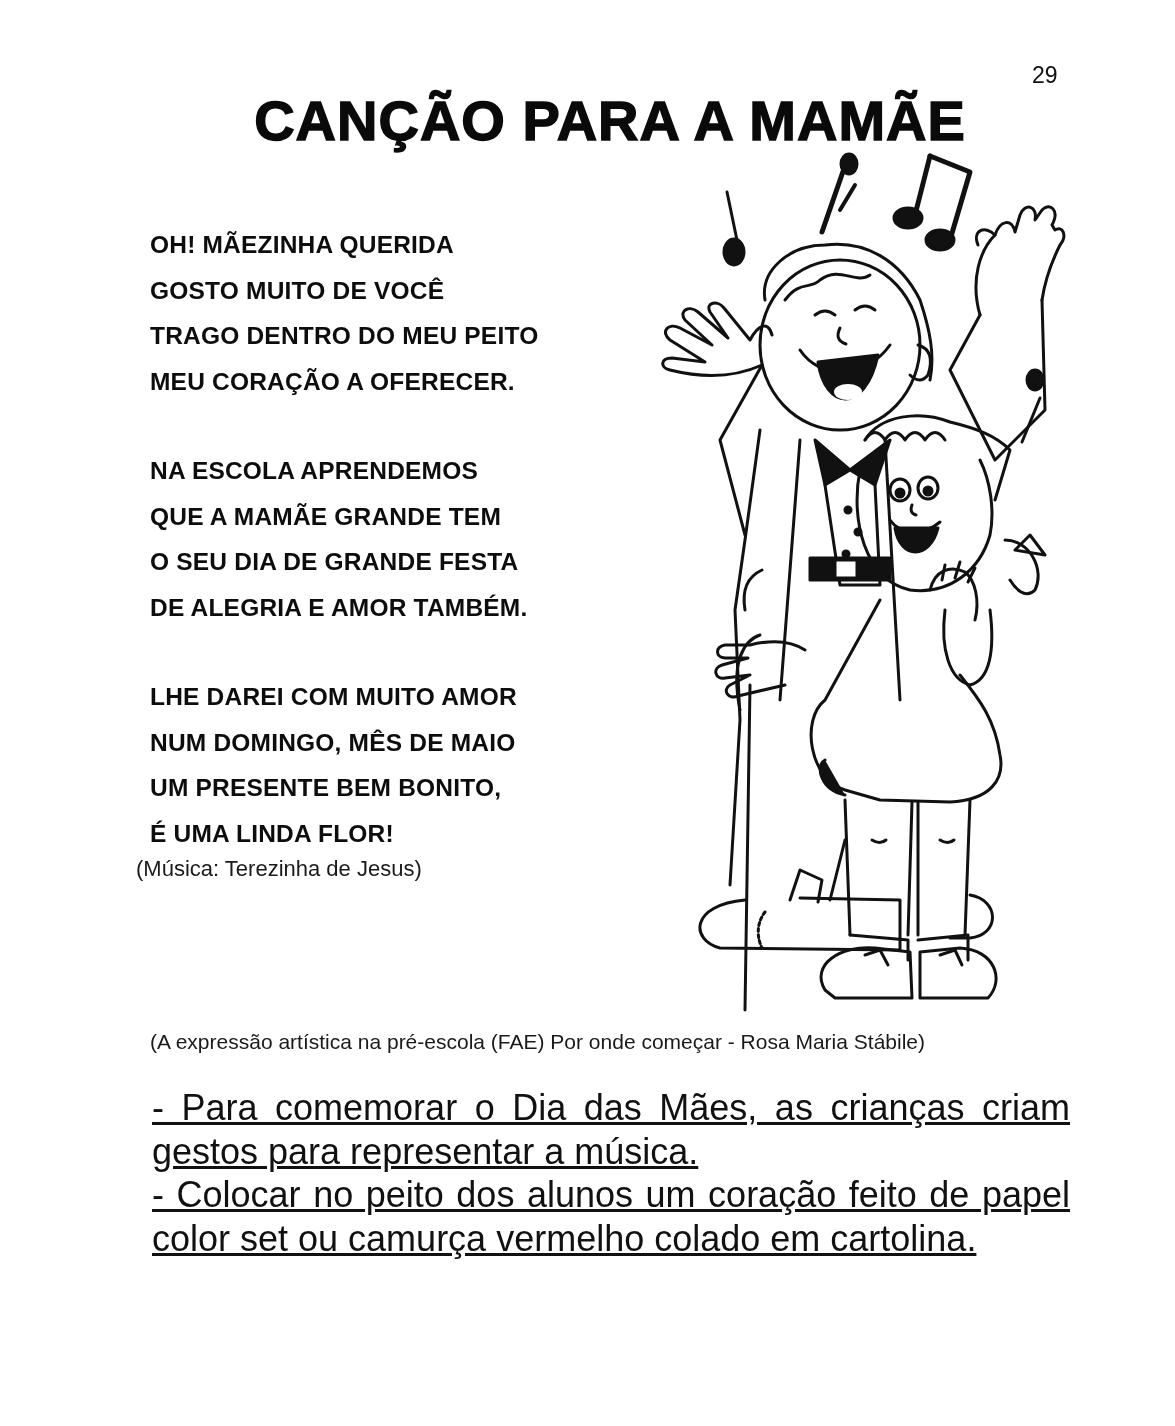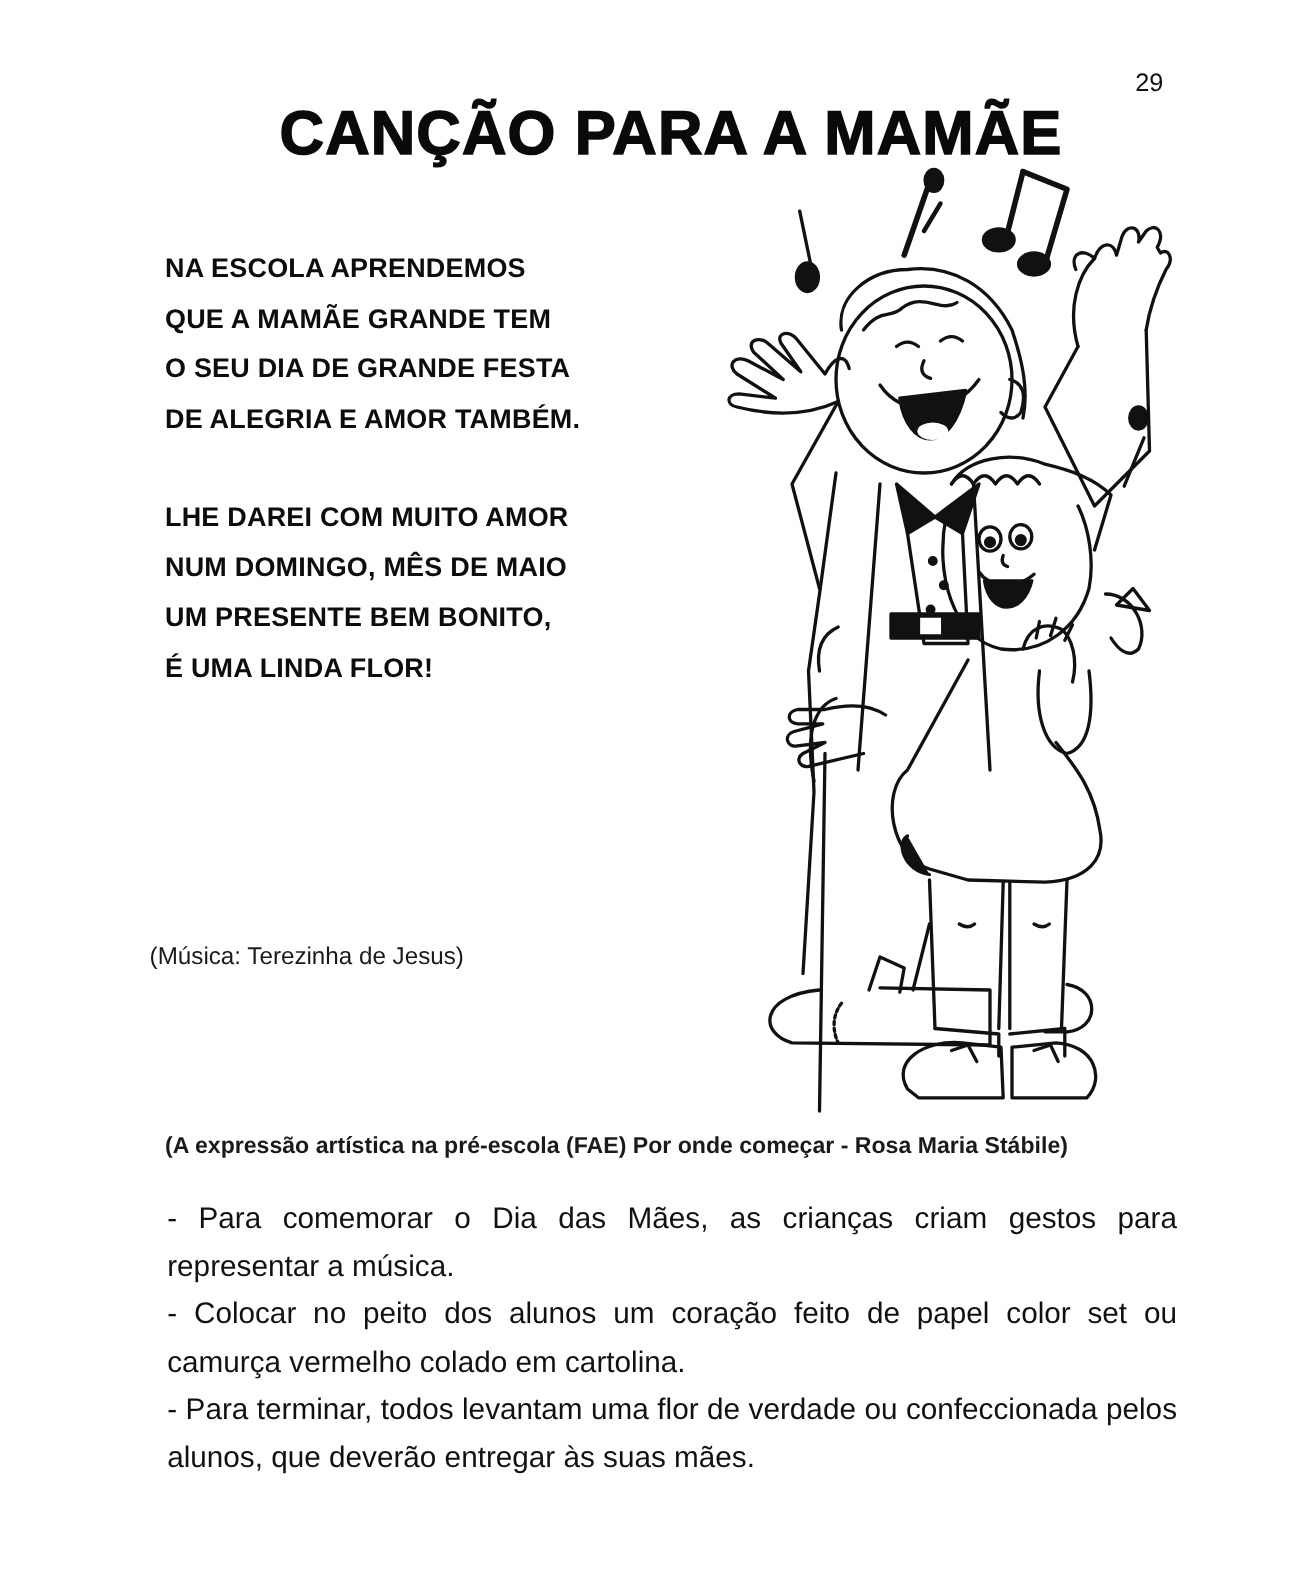--- a/index.html
+++ b/index.html
@@ -3,34 +3,40 @@
   <meta charset="utf-8">
   <style>
     html, body { margin: 0; padding: 0; background: #ffffff; }
     body { width: 1175px; height: 1426px; position: relative; overflow: hidden; color: #111; font-family: "Liberation Sans", sans-serif; }
     .page-number { position: absolute; left: 1032px; top: 62px; font-size: 23px; color: #111; }
     .title { position: absolute; left: 0; width: 1220px; top: 88px; text-align: center; font-size: 56px; font-weight: 900; letter-spacing: 1px; margin: 0; color: #0a0a0a; -webkit-text-stroke: 1.4px #0a0a0a; }
     .lyrics { position: absolute; left: 150px; top: 222px; width: 500px; }
     .stanza { margin: 0 0 44px 0; }
     .lyric-line { display: block; font-size: 24.5px; font-weight: 700; line-height: 45.5px; letter-spacing: 0.2px; white-space: nowrap; color: #0d0d0d; }
     .credit { position: absolute; left: 136px; top: 856px; font-size: 22px; color: #1a1a1a; }
-    .source { position: absolute; left: 150px; top: 1030px; font-size: 21px; color: #1a1a1a; white-space: nowrap; font-weight: bold; }
-    .instructions { position: absolute; left: 152px; top: 1086px; width: 918px; font-size: 27px; line-height: 43.5px; color: #111; text-align: justify; }
+    .source { position: absolute; left: 150px; top: 1030px; font-size: 21px; color: #1a1a1a; white-space: nowrap; }
+    .instructions { position: absolute; left: 152px; top: 1086px; width: 918px; font-size: 36px; line-height: 43.5px; color: #111; text-align: justify; text-decoration: underline; }
     .instructions p { margin: 0; }
     .illustration { position: absolute; left: 650px; top: 140px; width: 430px; height: 880px; }
     .illustration svg { width: 100%; height: 100%; }
   </style>
 </head>
 <body>
 
 <div class="page-number">29</div>
 
 <h1 class="title">CANÇÃO PARA A MAMÃE</h1>
 
 <div class="lyrics">
+  <div class="stanza">
+    <span class="lyric-line">OH! MÃEZINHA QUERIDA</span>
+    <span class="lyric-line">GOSTO MUITO DE VOCÊ</span>
+    <span class="lyric-line">TRAGO DENTRO DO MEU PEITO</span>
+    <span class="lyric-line">MEU CORAÇÃO A OFERECER.</span>
+  </div>
   <div class="stanza">
     <span class="lyric-line">NA ESCOLA APRENDEMOS</span>
     <span class="lyric-line">QUE A MAMÃE GRANDE TEM</span>
     <span class="lyric-line">O SEU DIA DE GRANDE FESTA</span>
     <span class="lyric-line">DE ALEGRIA E AMOR TAMBÉM.</span>
   </div>
   <div class="stanza">
     <span class="lyric-line">LHE DAREI COM MUITO AMOR</span>
     <span class="lyric-line">NUM DOMINGO, MÊS DE MAIO</span>
     <span class="lyric-line">UM PRESENTE BEM BONITO,</span>
@@ -158,14 +164,13 @@
       <path d="M290 815 L 305 810 L 312 825"></path>
     </g>
   </svg>
 </div>
 
 <div class="source">(A expressão artística na pré-escola (FAE) Por onde começar - Rosa Maria Stábile)</div>
 
 <div class="instructions">
   <p>- Para comemorar o Dia das Mães, as crianças criam gestos para representar a música.</p>
   <p>- Colocar no peito dos alunos um coração feito de papel color set ou camurça vermelho colado em cartolina.</p>
-  <p>- Para terminar, todos levantam uma flor de verdade ou confeccionada pelos alunos, que deverão entregar às suas mães.</p>
 </div>
 
 </body></html>

